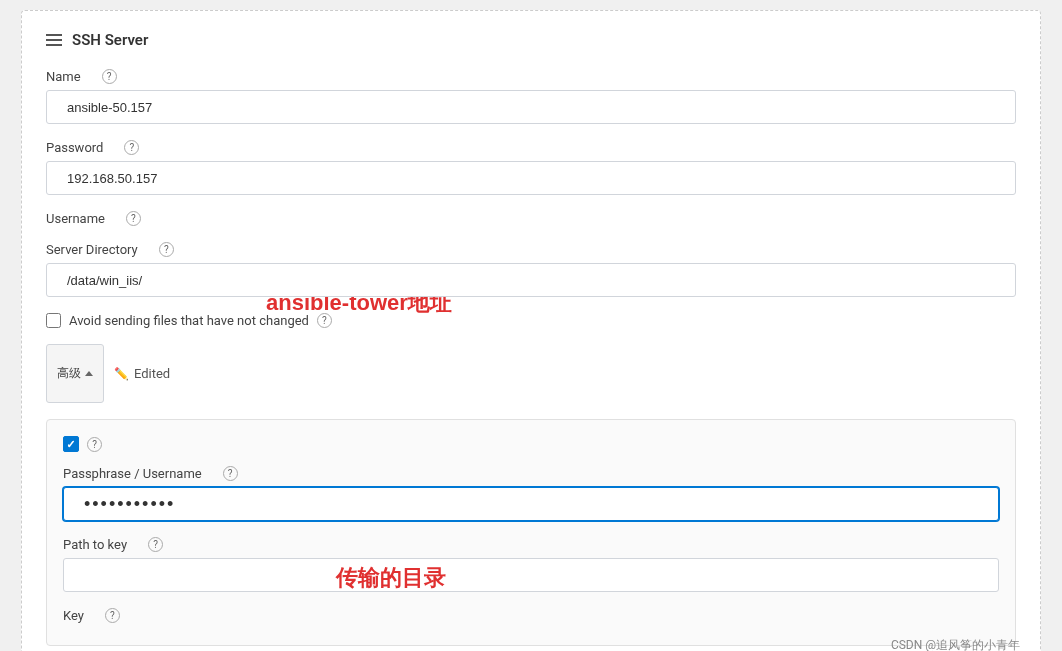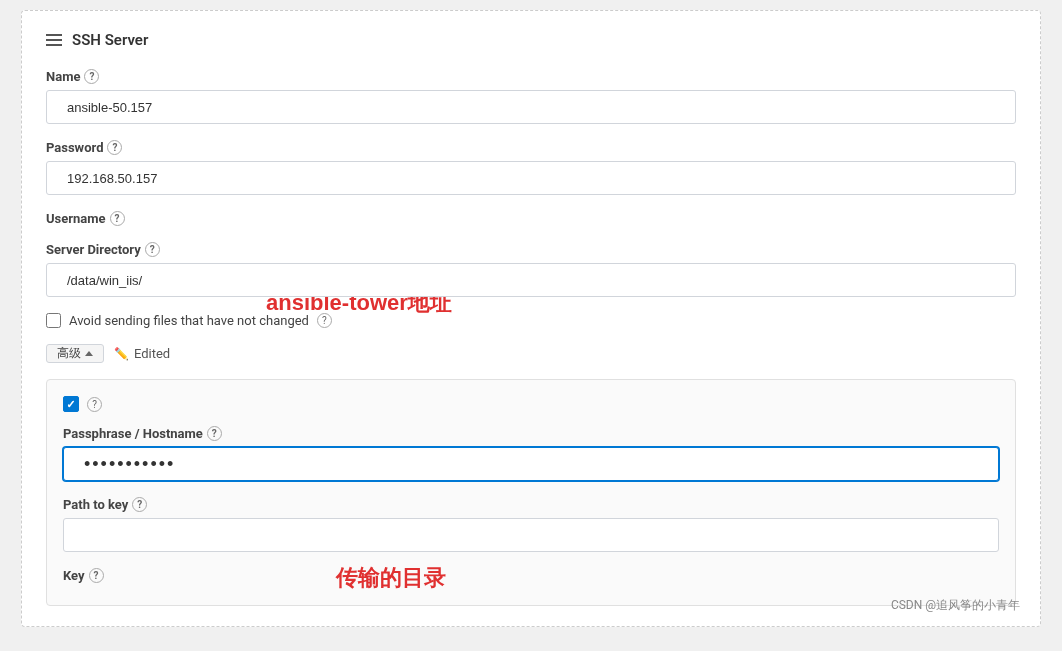--- a/index.html
+++ b/index.html
@@ -54,25 +54,25 @@
       color: #333;
     }
 
     .form-group {
       margin-bottom: 16px;
     }
 
     .form-label {
       display: flex;
       align-items: center;
-      gap: 4px;
+      gap: 21px;
       font-size: 13px;
       color: #444;
       margin-bottom: 6px;
-      font-weight: 700;
+      font-weight: 400;
     }
 
     .help-icon {
       display: inline-flex;
       align-items: center;
       justify-content: center;
       width: 15px;
       height: 15px;
       border: 1px solid #aaa;
       border-radius: 50%;
@@ -144,21 +144,21 @@
       margin-bottom: 16px;
     }
 
     .advanced-btn {
       display: flex;
       align-items: center;
       gap: 4px;
       background: #f5f5f5;
       border: 1px solid #d1d5db;
       border-radius: 3px;
-      padding: 0 10px;
+      padding: 20px 10px;
       font-size: 12px;
       color: #444;
       cursor: pointer;
     }
 
     .chevron-up {
       width: 0;
       height: 0;
       border-left: 4px solid transparent;
       border-right: 4px solid transparent;
@@ -296,21 +296,21 @@
 
   <div class="advanced-section">
 
     <div class="use-password-row">
       <div class="checkbox-checked"></div>
       <i class="help-icon">?</i>
     </div>
 
     <div class="form-group relative-wrapper">
       <div class="form-label">
-        <span>Passphrase / Hostname</span>
+        <span>Passphrase / Username</span>
         <i class="help-icon">?</i>
       </div>
       <input class="form-input active-focus password-dots" type="password" value="password123" style="">
       
     </div>
 
     <div class="form-group">
       <div class="form-label">
         <span>Path to key</span>
         <i class="help-icon">?</i>

